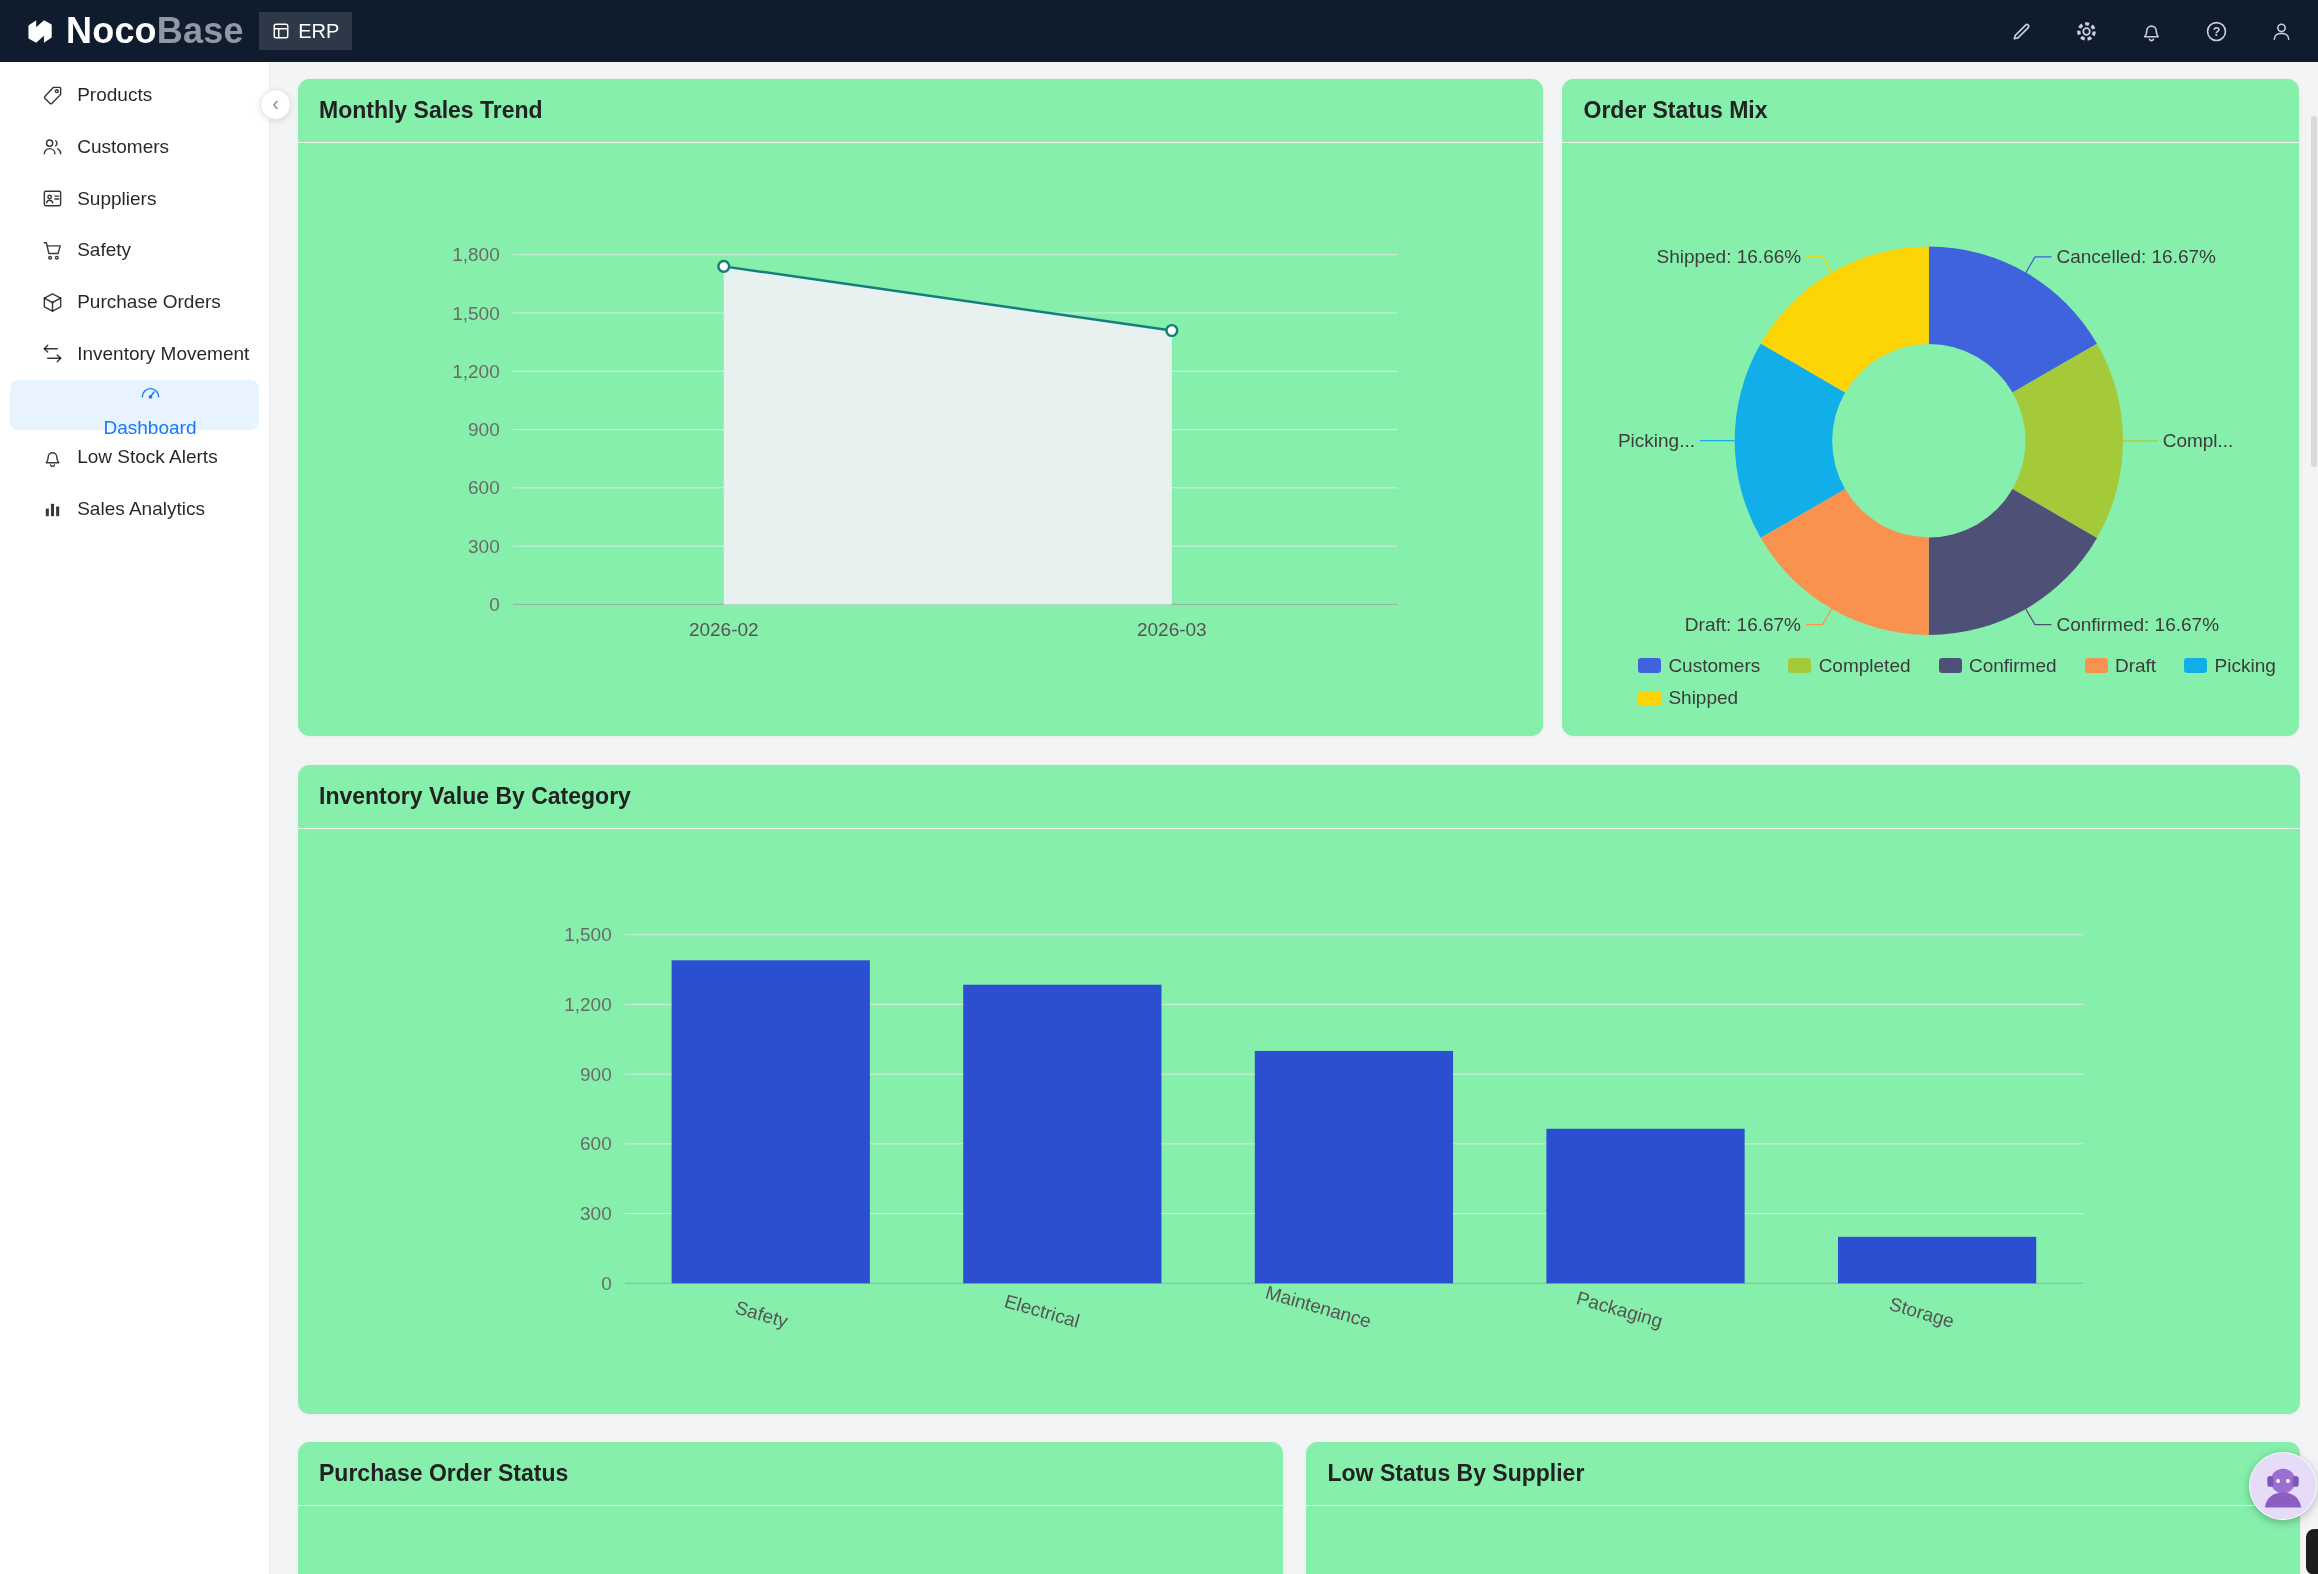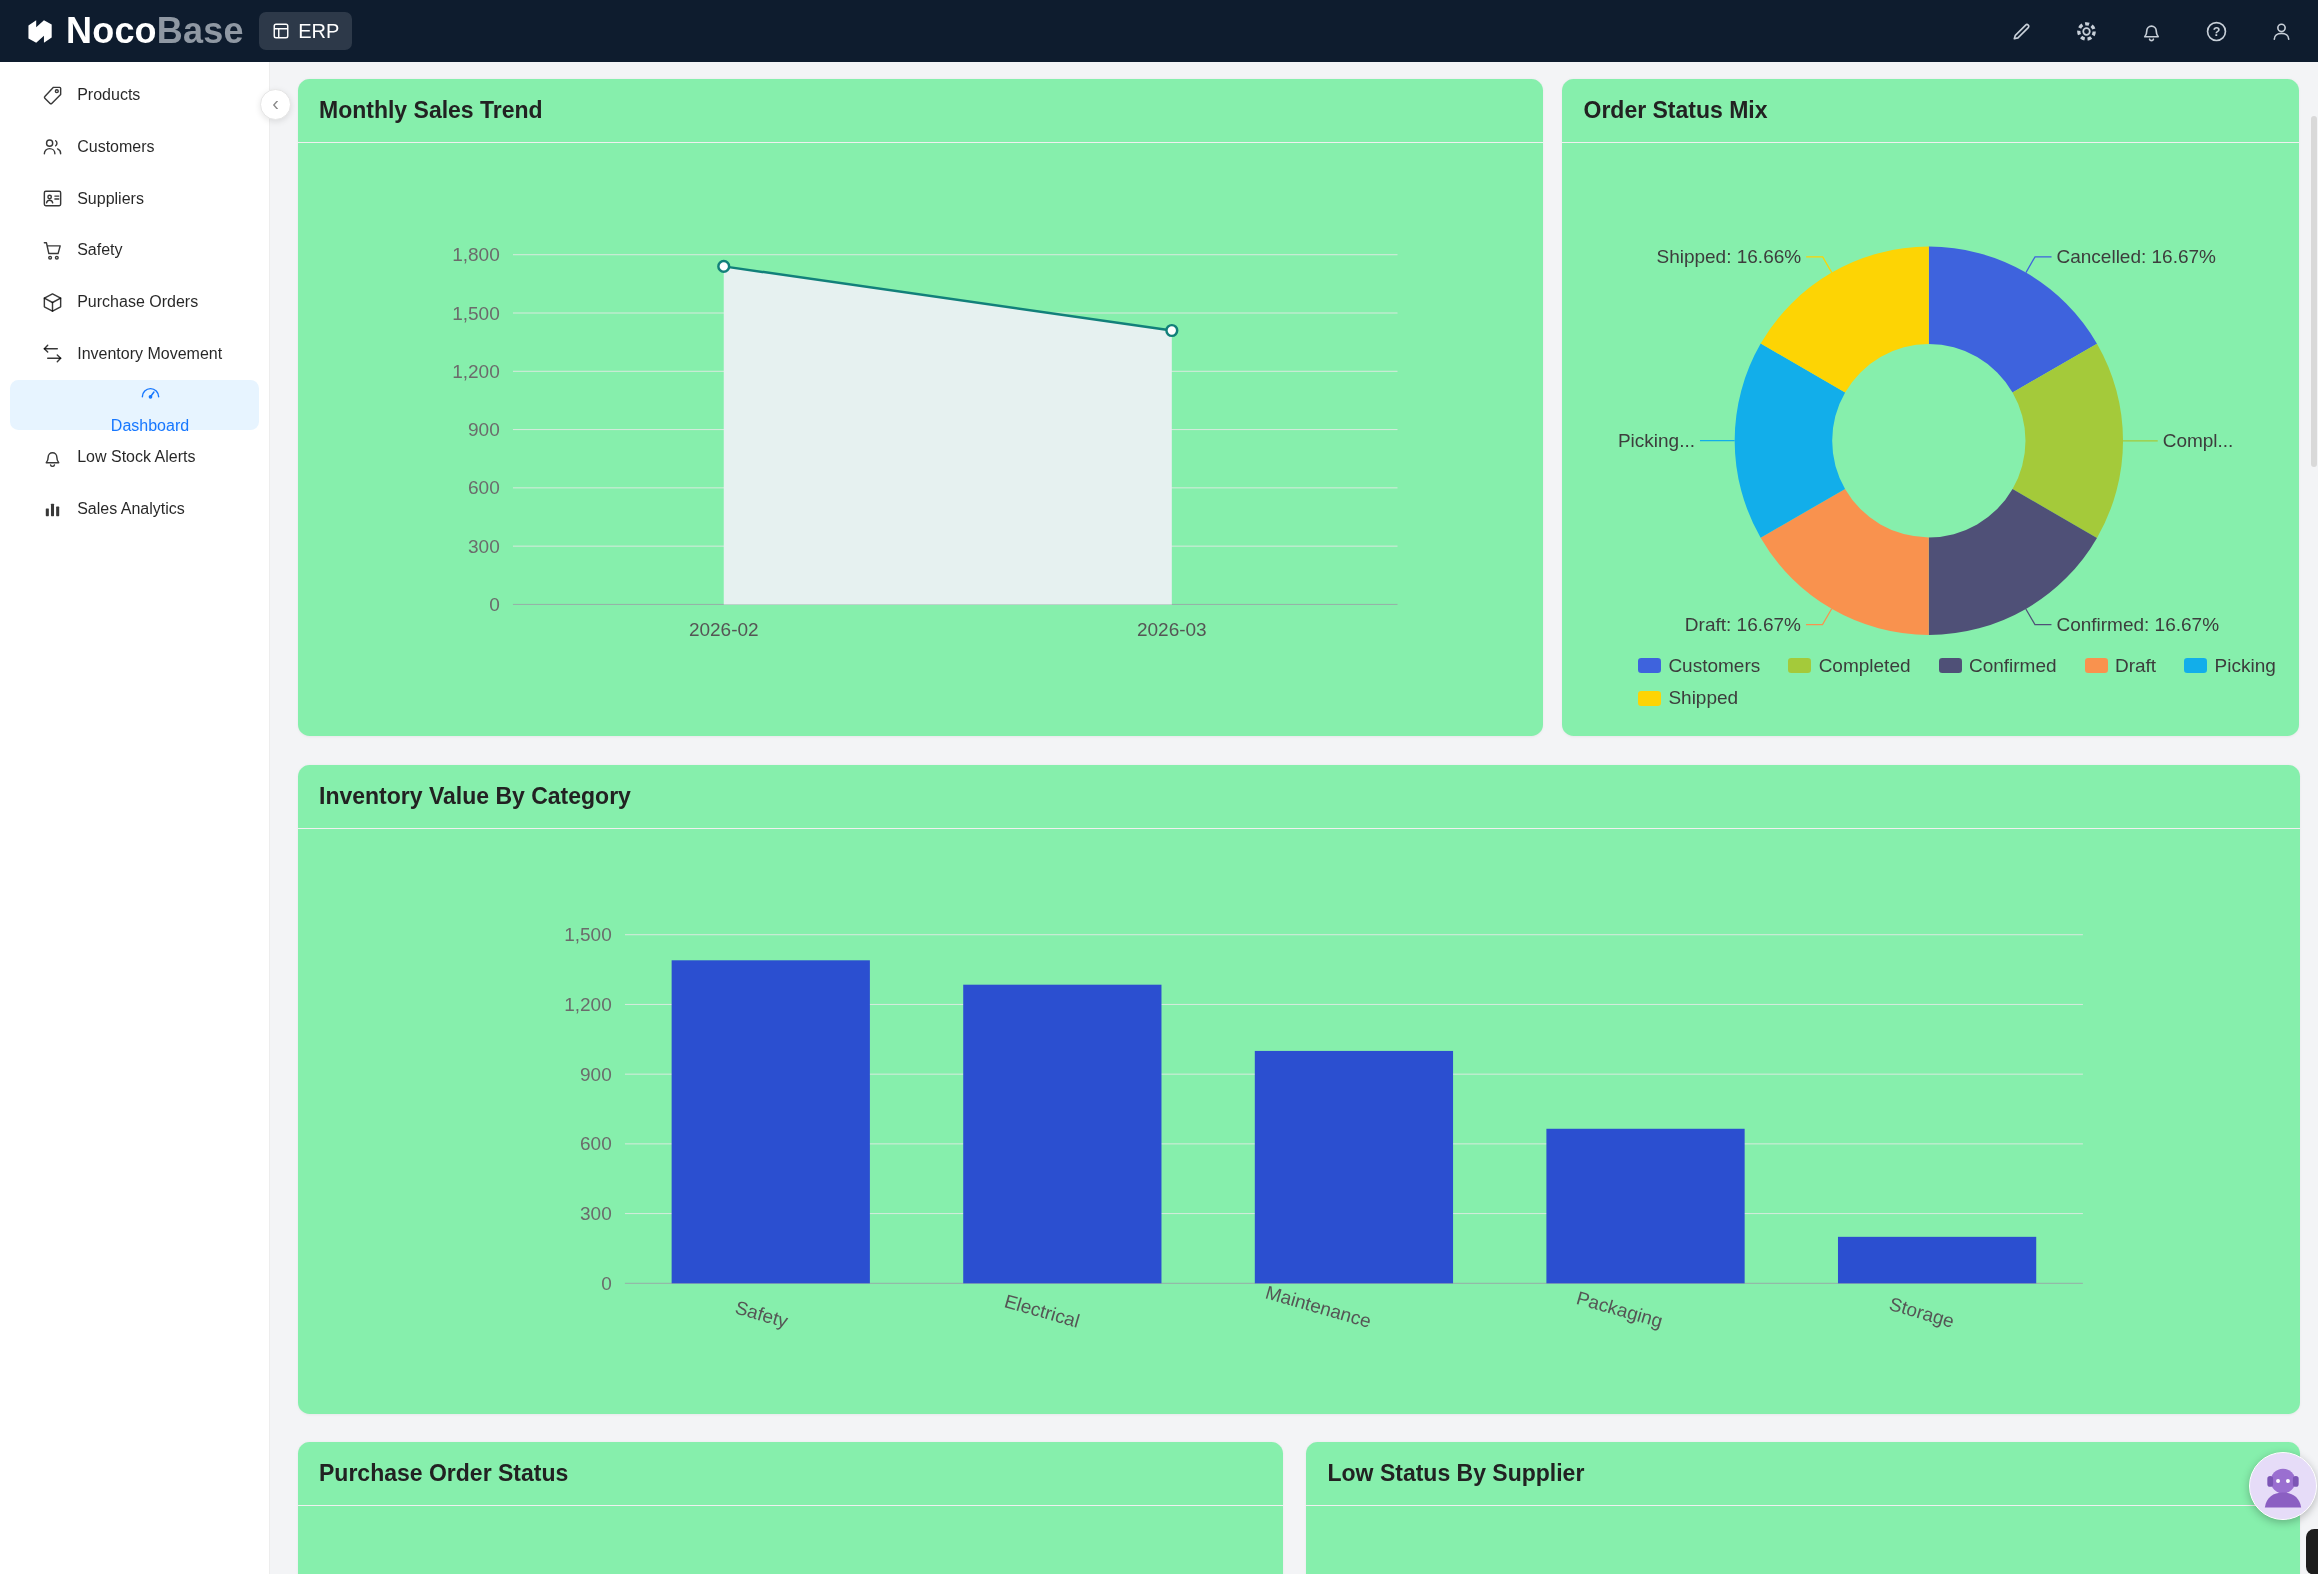--- a/index.html
+++ b/index.html
@@ -14,34 +14,34 @@
   .header {
     position:absolute; top:0; left:0; width:2319px; height:62px;
     background:#0e1c2e; display:flex; align-items:center; z-index:30;
   }
   .brand { display:flex; align-items:center; gap:10px; padding:0 15px 0 25px; }
   .logo-mark { width:31px; height:31px; display:flex; align-items:center; }
   .brand-text { font-size:36px; font-weight:700; color:#ffffff; letter-spacing:0.2px; }
   .brand-text .secondary { color:#8f98a3; }
   .workspace-tab {
     display:flex; align-items:center; gap:8.3px; background:rgba(255,255,255,0.13);
-    border-radius:7px; height:38px; padding:0 13.2px; color:#fff; font-size:20px; cursor:pointer;
+    border-radius:0; height:38px; padding:0 13.2px; color:#fff; font-size:20px; cursor:pointer;
   }
   .header-spacer { flex:1; }
   .header-actions { display:flex; align-items:center; gap:40px; padding-right:25px; }
   .header-icon { width:25px; height:25px; color:#c7cfd8; cursor:pointer; }
 
   
   .sidebar {
     position:absolute; top:62px; left:0; width:270px; bottom:0;
     background:#fff; border-right:0.8px solid #ededed; padding-top:6.6px; z-index:20;
   }
   .nav-item {
     display:flex; align-items:center; gap:13.2px; height:50px; margin:1.7px 10px;
-    padding-left:31px; border-radius:8.3px; font-size:16px; color:rgba(0,0,0,0.85); cursor:pointer;
+    padding-left:31px; border-radius:8.3px; font-size:19px; color:rgba(0,0,0,0.85); cursor:pointer;
   }
   .nav-item.active { background:#e7f4ff; color:#1677ff;flex-direction:column; }
   .nav-icon { width:23px; height:23px; flex:0 0 auto; color:rgba(0,0,0,0.78); }
   .nav-item.active .nav-icon { color:#1677ff; }
 
   .collapse-btn {
     position:absolute; left:260px; top:89px; width:31px; height:31px; border-radius:50%;
     background:#fff; border:0.8px solid #e6e6e6; box-shadow:0 1.7px 6.6px rgba(0,0,0,0.10);
     display:flex; align-items:center; justify-content:center; color:#8a8a8a;
     font-size:20px; line-height:1; z-index:40; cursor:pointer; padding-bottom:3.3px;

